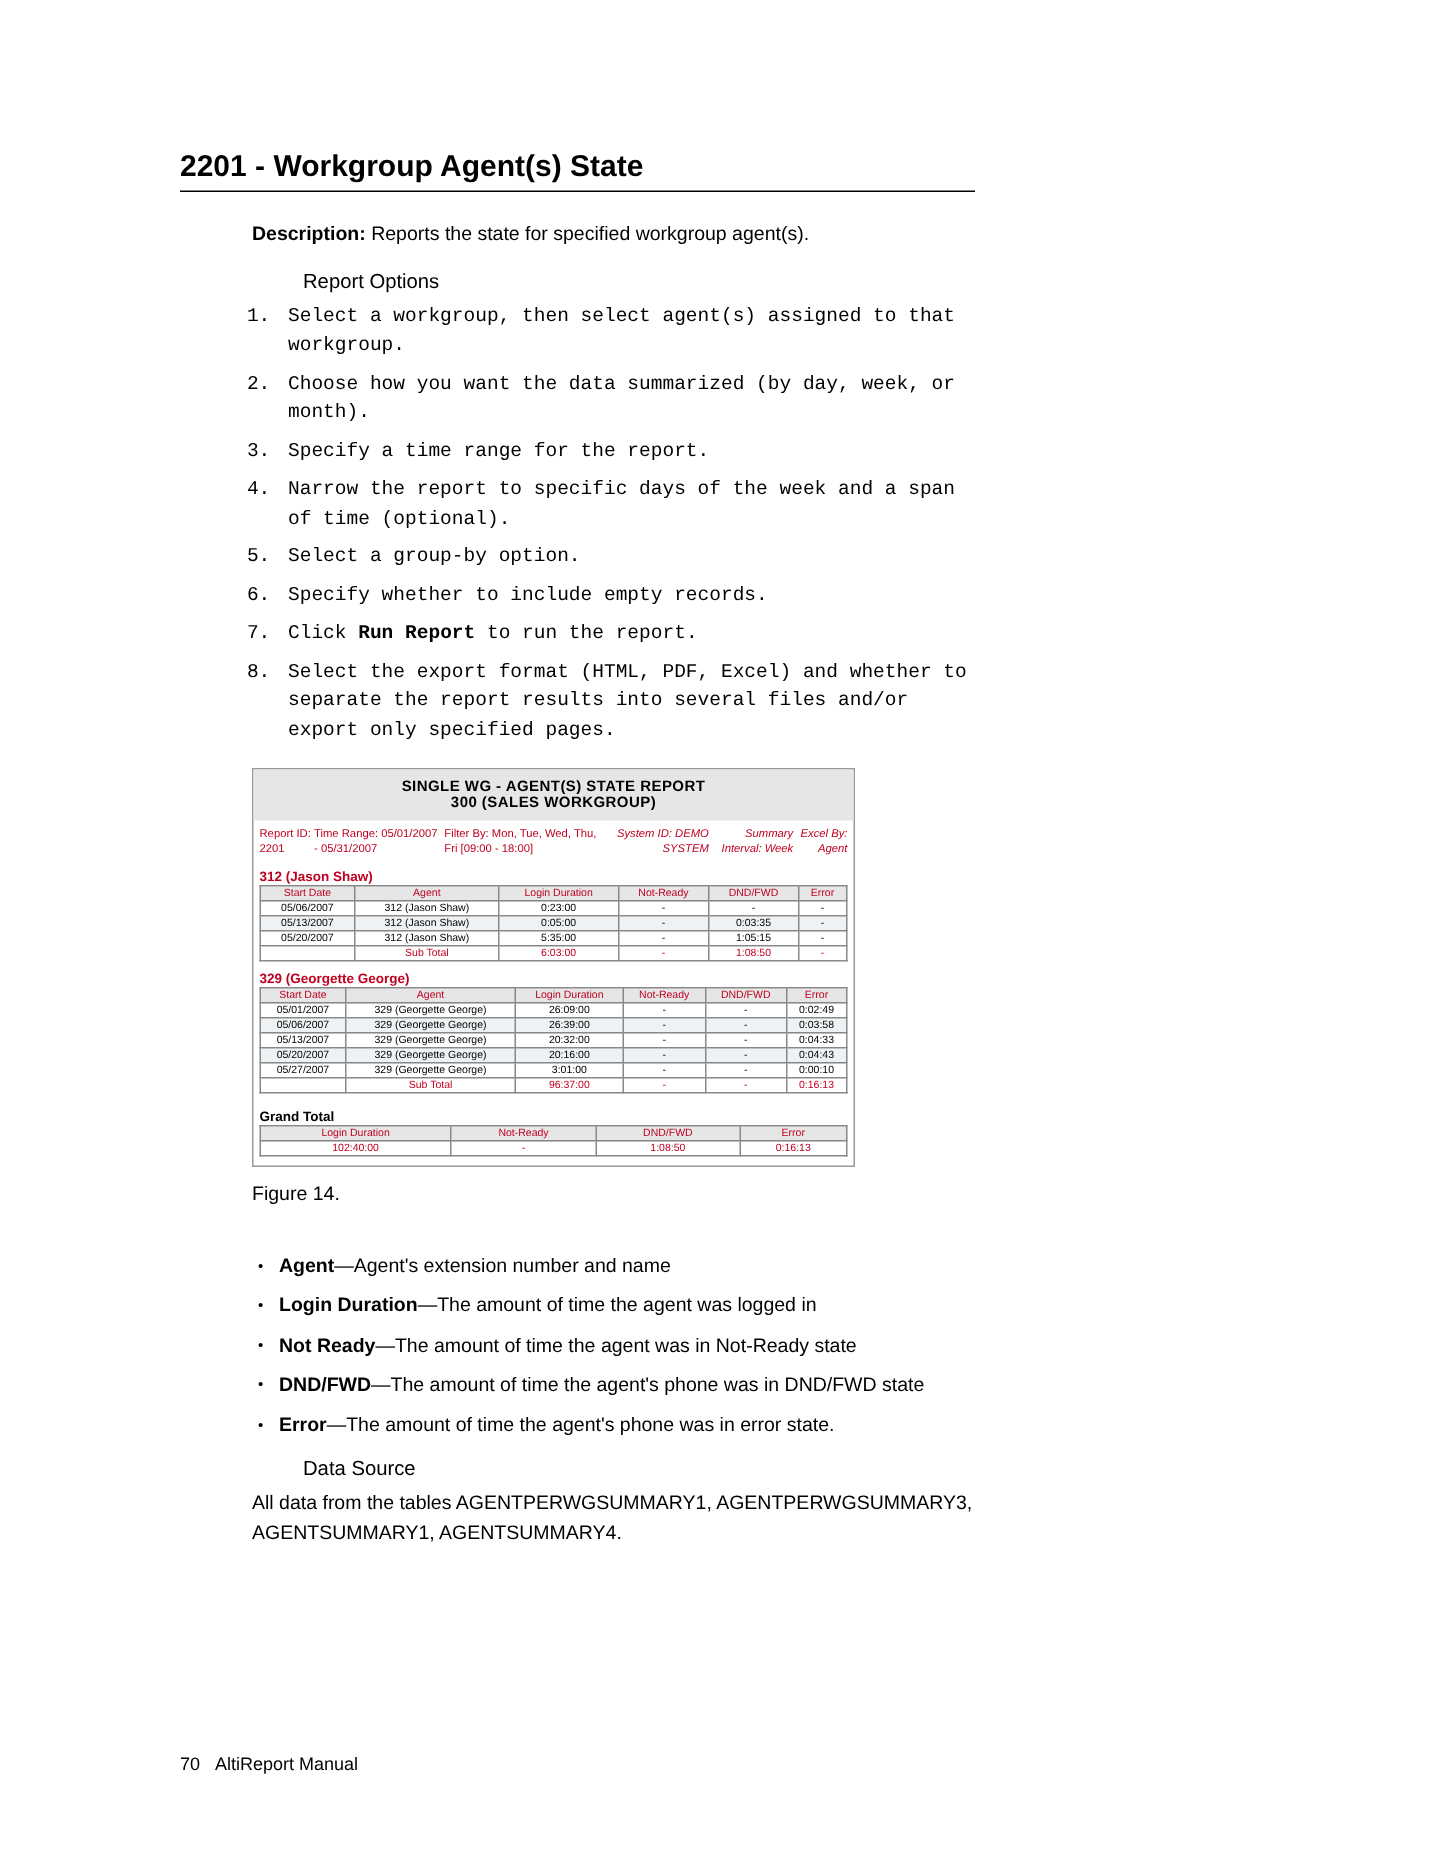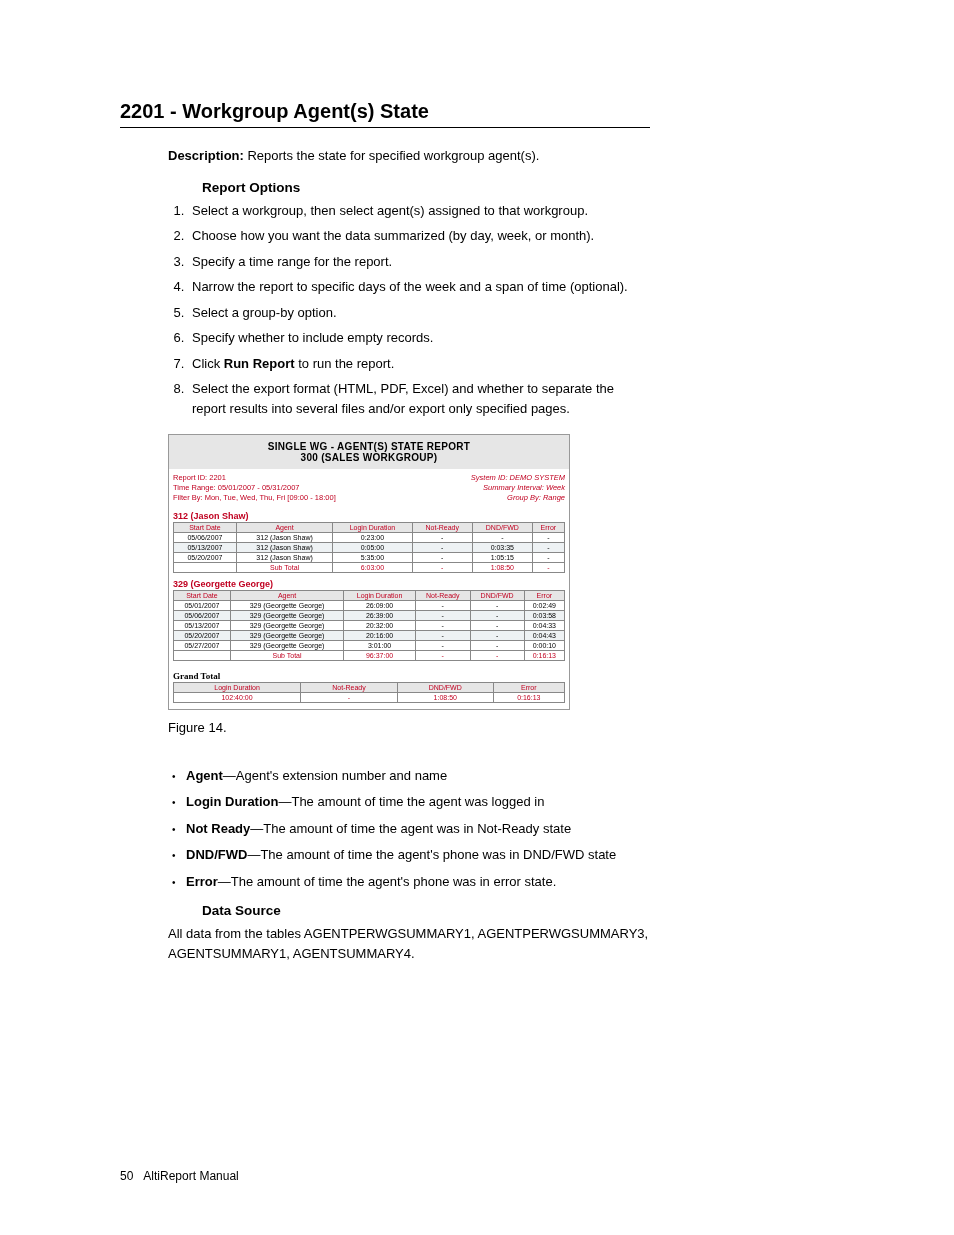--- a/index.html
+++ b/index.html
@@ -29,32 +29,33 @@
   }
   .indent {
     margin-left: 48px;
   }
   .desc {
     margin: 0 0 14px 0;
     line-height: 1.5;
   }
   h2 {
     font-size: 13.5px;
-    font-weight: bold;
+    font-weight: normal;
     margin: 0 0 6px 0;
     padding-left: 34px;
   }
   ol {
     margin: 0 0 12px 0;
     padding-left: 20px;
   }
   ol li {
     margin-bottom: 6px;
     line-height: 1.5;
     padding-left: 4px;
+    font-family: Liberation Mono, monospace;
   }
   ul.bullets {
     list-style: none;
     margin: 0 0 12px 0;
     padding-left: 18px;
   }
   ul.bullets li {
     margin-bottom: 7px;
     line-height: 1.5;
     position: relative;
@@ -87,21 +88,21 @@
   .report-meta {
     display: flex;
     justify-content: space-between;
     font-size: 7.5px;
     color: #c00020;
     padding: 4px 4px 8px 4px;
     line-height: 1.35;
   }
   .report-meta .left, .report-meta .right {
     display: flex;
-    flex-direction: column;
+    flex-direction: row;
   }
   .report-meta .right {
     text-align: right;
     font-style: italic;
   }
   .section-head {
     font-size: 9px;
     font-weight: bold;
     color: #c00020;
     padding: 0 4px 1px 4px;
@@ -128,21 +129,20 @@
     background: #eef2f4;
   }
   table.rt .sub td {
     color: #c00020;
   }
   .grand-title {
     font-size: 9px;
     font-weight: bold;
     color: #000;
     padding: 4px 4px 1px 4px;
-    font-family: Liberation Serif, serif;
   }
   table.gt {
     width: calc(100% - 8px);
     margin: 0 4px 6px 4px;
     border-collapse: collapse;
     font-size: 7px;
   }
   table.gt th {
     background: #e6e6e6;
     border: 1px solid #888;
@@ -210,21 +210,21 @@
         </div>
         <div class="report-meta">
           <div class="left" id="meta-left">
               <span>Report ID: 2201</span>
               <span>Time Range: 05/01/2007 - 05/31/2007</span>
               <span>Filter By: Mon, Tue, Wed, Thu, Fri [09:00 - 18:00]</span>
             </div>
           <div class="right" id="meta-right">
               <span>System ID: DEMO SYSTEM</span>
               <span>Summary Interval: Week</span>
-              <span>Group By: Range</span>
+              <span>Excel By: Agent</span>
             </div>
         </div>
         <div id="report-sections">
             <div class="section-head">312 (Jason Shaw)</div>
             <table class="rt">
               <thead>
                 <tr>
                   <th>Start Date</th>
                   <th>Agent</th>
                   <th>Login Duration</th>
@@ -364,15 +364,15 @@
         <li><b>Not Ready</b>—The amount of time the agent was in Not-Ready state</li>
         <li><b>DND/FWD</b>—The amount of time the agent's phone was in DND/FWD state</li>
         <li><b>Error</b>—The amount of time the agent's phone was in error state.</li>
       </ul>
 
     <h2>Data Source</h2>
     <p class="desc">All data from the tables AGENTPERWGSUMMARY1, AGENTPERWGSUMMARY3, AGENTSUMMARY1, AGENTSUMMARY4.</p>
   </div>
 
   <div class="footer">
-    <span class="pg">50</span><span>AltiReport Manual</span>
+    <span class="pg">70</span><span>AltiReport Manual</span>
   </div>
 </div>
 
 </body></html>

